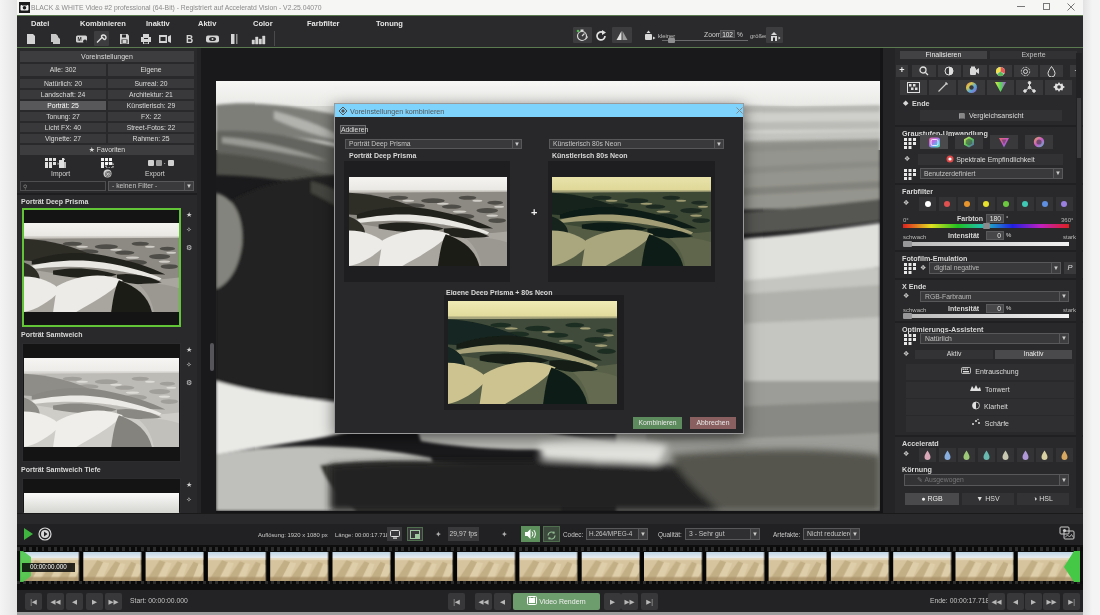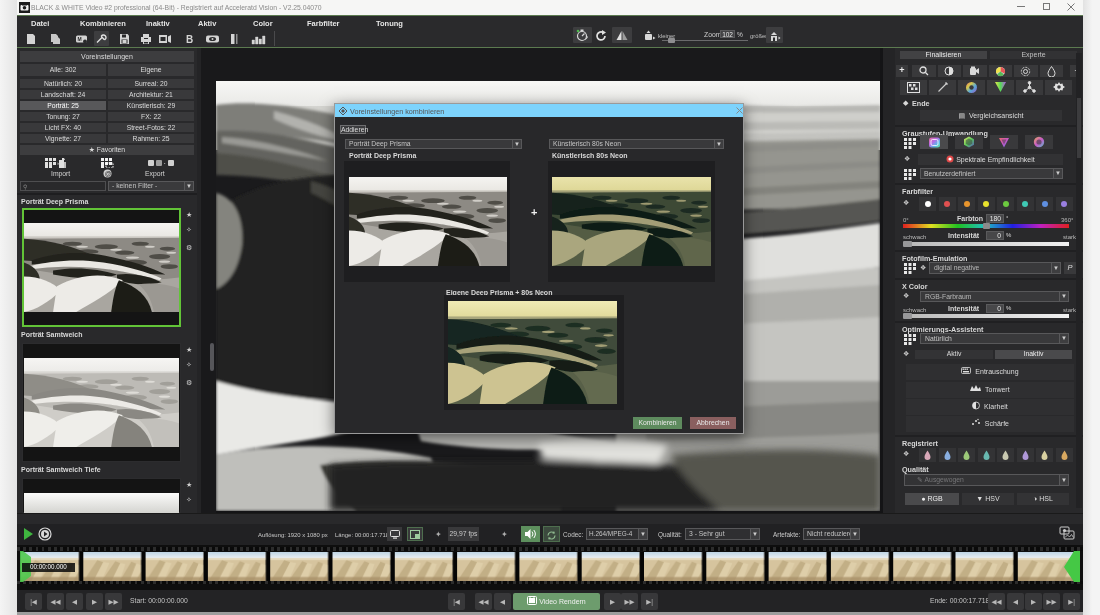--- a/index.html
+++ b/index.html
@@ -565,21 +565,21 @@
             <rect x="4.5" y="4" width="3" height="3"></rect>
             <rect x="9" y="4" width="3" height="3"></rect>
             <rect x="0" y="8" width="3" height="3"></rect>
             <rect x="4.5" y="8" width="3" height="3"></rect>
           </g>
         </svg>
       <div class="abs" style="left:25px;top:216px;color:#c8c8c8;font-size:7px">❖</div>
       <div class="dd" style="left:34px;top:214px;width:132px;height:12px;line-height:10px;padding-left:4px;background:#39393b;color:#b8b8b8">digital negative<span class="arr" style="line-height:10px">▼</span></div>
       <div class="lbtn" style="left:169px;top:214px;width:12px;height:12px;line-height:12px;background:#39393b;font-size:7.5px;font-style:italic">P</div>
       <div class="abs" style="left:0px;top:230px;width:188px;height:2px;background:#202022"></div>
-      <div class="sechead" style="left:7px;top:234px">X Color</div>
+      <div class="sechead" style="left:7px;top:234px">X Ende</div>
       <div class="abs" style="left:8px;top:244px;color:#c8c8c8;font-size:7px">❖</div>
       <div class="dd" style="left:25px;top:243px;width:149px;height:11px;line-height:9px;padding-left:4px;background:#39393b;color:#b8b8b8">RGB-Farbraum<span class="arr" style="line-height:9px">▼</span></div>
       <div class="smalltxt" style="left:8px;top:259px;font-size:6px">schwach</div>
       <div class="sechead" style="left:53px;top:257px;font-size:7px">Intensität</div>
       <div class="abs" style="left:91px;top:256px;width:18px;height:9px;background:#474749;border:1px solid #5a5a5c;color:#e8e8e8;font-size:6.8px;text-align:right;padding-right:2px">0</div>
       <div class="smalltxt" style="left:111px;top:257px;font-size:6px;color:#d8d8d8">%</div>
       <div class="smalltxt" style="left:168px;top:259px;font-size:6px">stark</div>
       <div class="abs" style="left:8px;top:266px;width:166px;height:3.5px;background:linear-gradient(90deg,#b8b8b8,#f2f2f2)"></div>
       <div class="abs" style="left:8px;top:265px;width:9px;height:5.5px;background:#98989a;border-radius:1px"></div>
       <div class="abs" style="left:0px;top:273px;width:188px;height:2px;background:#202022"></div>
@@ -618,21 +618,21 @@
           </svg>&nbsp; Klarheit</div>
       <div class="lbtn" style="left:11px;top:367.5px;width:168px;height:16px;line-height:16px;background:#2f2f31;font-size:7px"><svg width="10" height="8" viewBox="0 0 10 8" style="vertical-align:0px">
             <g fill="#e0e0e0">
               <circle cx="2" cy="6" r="1"></circle>
               <circle cx="5" cy="3" r="1"></circle>
               <circle cx="8" cy="5" r="1"></circle>
               <circle cx="7" cy="1.5" r="0.7"></circle>
             </g>
           </svg>&nbsp; Schärfe</div>
       <div class="abs" style="left:0px;top:387px;width:188px;height:2px;background:#202022"></div>
-      <div class="sechead" style="left:7px;top:391px">Registriert</div>
+      <div class="sechead" style="left:7px;top:391px">Acceleratd</div>
       <div class="abs" style="left:8px;top:402px;color:#c8c8c8;font-size:7px">❖</div>
       <div class="lbtn" style="left:24px;top:400px;width:17px;height:14px;background:#333335"><svg width="7" height="10" viewBox="0 0 7 10" style="margin-top:2px">
             <path d="M3.5,0.5 C5,3 6.5,5 6.5,7 a3,3 0 0 1 -6,0 C0.5,5 2,3 3.5,0.5 Z" fill="#d8a8b8"></path>
           </svg></div>
       <div class="lbtn" style="left:43.5px;top:400px;width:17px;height:14px;background:#333335"><svg width="7" height="10" viewBox="0 0 7 10" style="margin-top:2px">
             <path d="M3.5,0.5 C5,3 6.5,5 6.5,7 a3,3 0 0 1 -6,0 C0.5,5 2,3 3.5,0.5 Z" fill="#88aee0"></path>
           </svg></div>
       <div class="lbtn" style="left:63px;top:400px;width:17px;height:14px;background:#333335"><svg width="7" height="10" viewBox="0 0 7 10" style="margin-top:2px">
             <path d="M3.5,0.5 C5,3 6.5,5 6.5,7 a3,3 0 0 1 -6,0 C0.5,5 2,3 3.5,0.5 Z" fill="#9cc878"></path>
           </svg></div>
@@ -644,21 +644,21 @@
           </svg></div>
       <div class="lbtn" style="left:121.5px;top:400px;width:17px;height:14px;background:#333335"><svg width="7" height="10" viewBox="0 0 7 10" style="margin-top:2px">
             <path d="M3.5,0.5 C5,3 6.5,5 6.5,7 a3,3 0 0 1 -6,0 C0.5,5 2,3 3.5,0.5 Z" fill="#b098d8"></path>
           </svg></div>
       <div class="lbtn" style="left:141px;top:400px;width:17px;height:14px;background:#333335"><svg width="7" height="10" viewBox="0 0 7 10" style="margin-top:2px">
             <path d="M3.5,0.5 C5,3 6.5,5 6.5,7 a3,3 0 0 1 -6,0 C0.5,5 2,3 3.5,0.5 Z" fill="#d8d0a0"></path>
           </svg></div>
       <div class="lbtn" style="left:160.5px;top:400px;width:17px;height:14px;background:#333335"><svg width="7" height="10" viewBox="0 0 7 10" style="margin-top:2px">
             <path d="M3.5,0.5 C5,3 6.5,5 6.5,7 a3,3 0 0 1 -6,0 C0.5,5 2,3 3.5,0.5 Z" fill="#d8a860"></path>
           </svg></div>
-      <div class="sechead" style="left:7px;top:417px">Qualität</div>
+      <div class="sechead" style="left:7px;top:417px">Körnung</div>
       <div class="dd" style="left:9px;top:426px;width:165px;height:12px;line-height:10px;padding-left:12px;background:#333335;color:#767678">✎&nbsp;Ausgewogen<span class="arr" style="line-height:10px">▼</span></div>
       <div class="lbtn" style="left:10px;top:445px;width:54px;height:12px;line-height:12px;background:#4a4a4c;color:#ececec;font-size:7px">●&nbsp;RGB</div>
       <div class="lbtn" style="left:67px;top:445px;width:52px;height:12px;line-height:12px;background:#333335;font-size:7px">▼&nbsp;HSV</div>
       <div class="lbtn" style="left:122px;top:445px;width:52px;height:12px;line-height:12px;background:#333335;font-size:7px">◑&nbsp;HSL</div>
       <div class="abs" style="left:181px;top:5px;width:6px;height:455px;background:#222224"></div>
       <div class="abs" style="left:182px;top:50px;width:4px;height:60px;background:#3c3c3e"></div>
     </div>
   </div>
   <div id="videobar"><span style="font-size:7px;font-weight:bold;color:#d0d0d0;position:relative;top:1.5px;left:10px">Videoeinstellungen - 01a_Wüste_Original.mp4</span></div>
   <div id="settingsrow">

